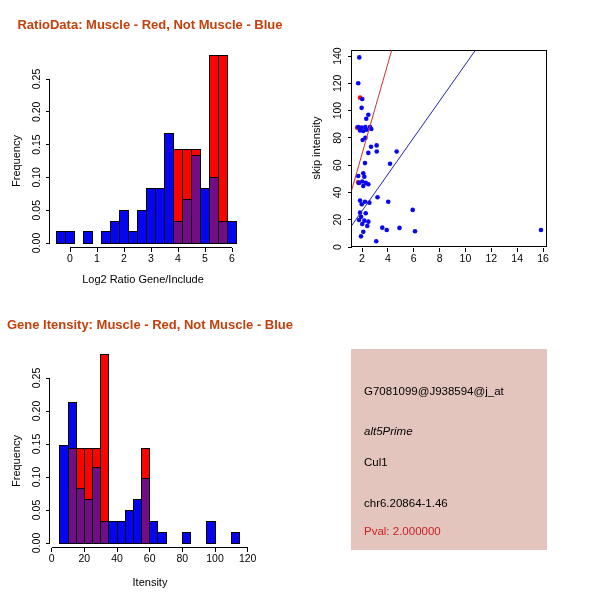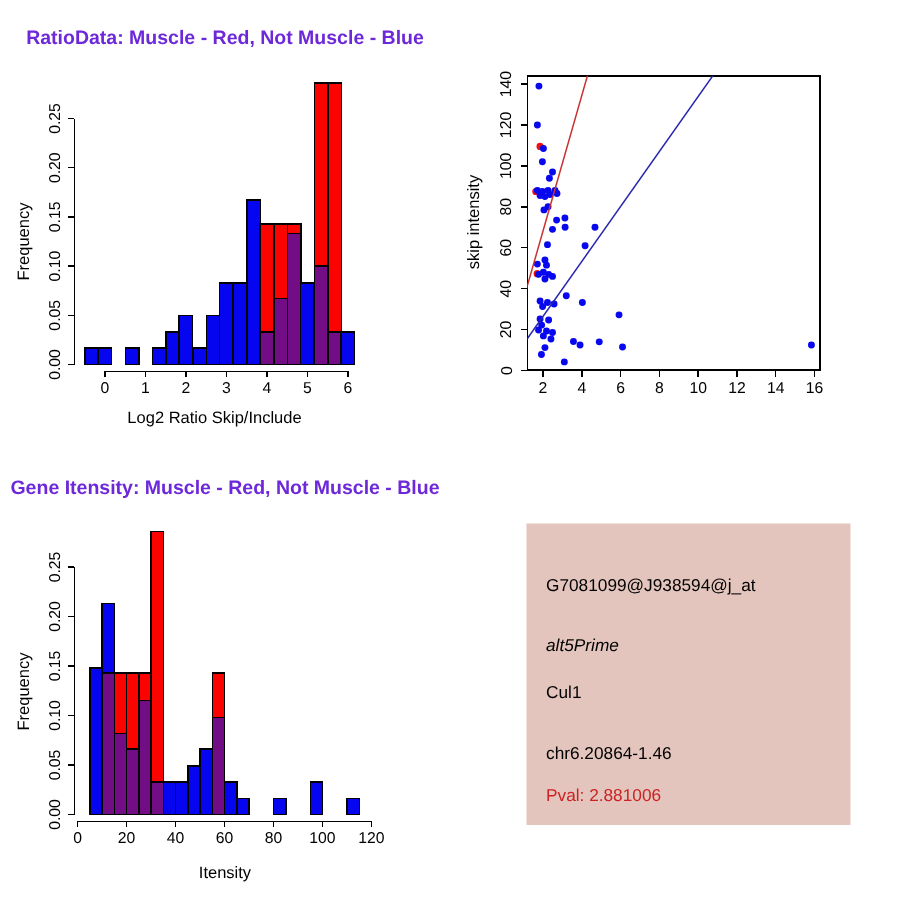--- a/index.html
+++ b/index.html
@@ -4,26 +4,26 @@
 <style>
   html,body{margin:0;padding:0;background:#ffffff;}
   #screen{position:relative;width:600px;height:600px;background:#ffffff;overflow:hidden;
           font-family:"Liberation Sans",sans-serif;}
   .panel{position:absolute;width:300px;height:300px;}
   #panel-tl{left:0;top:0;}
   #panel-tr{left:300px;top:0;}
   #panel-bl{left:0;top:300px;}
   #panel-br{left:300px;top:300px;}
   .chart-title{position:absolute;left:0;top:17px;width:100%;text-align:center;
-               font-weight:bold;font-size:13px;color:#6d28d9;white-space:nowrap;}
+               font-weight:bold;font-size:13px;color:#c2410c;white-space:nowrap;}
   .xlab{position:absolute;width:200px;text-align:center;font-size:11px;color:#000;white-space:nowrap;}
   .ylab{position:absolute;width:120px;height:14px;text-align:center;font-size:11px;color:#000;
         transform:rotate(-90deg);white-space:nowrap;}
   svg.plot{position:absolute;left:0;top:0;}
-  #infobox{position:absolute;left:51px;top:49px;width:196px;height:201px;padding-left:20px;}
+  #infobox{position:absolute;left:51px;top:49px;width:196px;height:201px;}
   .info-line{position:absolute;left:13px;font-size:11.5px;color:#000;white-space:nowrap;}
 </style>
 </head>
 <body>
 
 <div id="screen">
 
   <div class="panel" id="panel-tl">
     <div class="chart-title">RatioData: Muscle - Red, Not Muscle - Blue</div>
     <svg class="plot" id="svg-hist-ratio" width="300" height="300">
@@ -77,21 +77,21 @@
         <text x="40" y="210.2" fill="#000" font-size="10.5px" font-family="&quot;Liberation Sans&quot;,sans-serif" text-anchor="middle" transform="rotate(-90 40 210.2)">0.05</text>
         <line x1="45.5" y1="177.39999999999998" x2="49.5" y2="177.39999999999998" stroke="#000" shape-rendering="crispEdges"></line>
         <text x="40" y="177.39999999999998" fill="#000" font-size="10.5px" font-family="&quot;Liberation Sans&quot;,sans-serif" text-anchor="middle" transform="rotate(-90 40 177.39999999999998)">0.10</text>
         <line x1="45.5" y1="144.60000000000002" x2="49.5" y2="144.60000000000002" stroke="#000" shape-rendering="crispEdges"></line>
         <text x="40" y="144.60000000000002" fill="#000" font-size="10.5px" font-family="&quot;Liberation Sans&quot;,sans-serif" text-anchor="middle" transform="rotate(-90 40 144.60000000000002)">0.15</text>
         <line x1="45.5" y1="111.79999999999998" x2="49.5" y2="111.79999999999998" stroke="#000" shape-rendering="crispEdges"></line>
         <text x="40" y="111.79999999999998" fill="#000" font-size="10.5px" font-family="&quot;Liberation Sans&quot;,sans-serif" text-anchor="middle" transform="rotate(-90 40 111.79999999999998)">0.20</text>
         <line x1="45.5" y1="79" x2="49.5" y2="79" stroke="#000" shape-rendering="crispEdges"></line>
         <text x="40" y="79" fill="#000" font-size="10.5px" font-family="&quot;Liberation Sans&quot;,sans-serif" text-anchor="middle" transform="rotate(-90 40 79)">0.25</text>
       </svg>
-    <div class="xlab" style="left:43px;top:273px;">Log2 Ratio Skip/Include</div>
+    <div class="xlab" style="left:43px;top:273px;">Log2 Ratio Gene/Include</div>
     <div class="ylab" style="left:-43px;top:154px;">Frequency</div>
   </div>
 
   <div class="panel" id="panel-tr">
     <svg class="plot" id="svg-scatter" width="300" height="300">
         <defs>
           <clipPath id="clip-scatter">
             <rect x="51.5" y="50.5" width="195" height="196"></rect>
           </clipPath>
         </defs>
@@ -256,17 +256,17 @@
     <div class="xlab" style="left:50px;top:276px;">Itensity</div>
     <div class="ylab" style="left:-43px;top:154px;">Frequency</div>
   </div>
 
   <div class="panel" id="panel-br">
     <div id="infobox" style="background: rgb(227, 197, 189);">
       <div class="info-line" style="top:36px;">G7081099@J938594@j_at</div>
       <div class="info-line" style="top:76px;font-style:italic;">alt5Prime</div>
       <div class="info-line" style="top:107px;">Cul1</div>
       <div class="info-line" style="top:148px;">chr6.20864-1.46</div>
-      <div class="info-line" style="top: 176px; color: rgb(204, 34, 34);">Pval: 2.881006</div>
+      <div class="info-line" style="top: 176px; color: rgb(204, 34, 34);">Pval: 2.000000</div>
     </div>
   </div>
 
 </div>
 
 </body></html>

